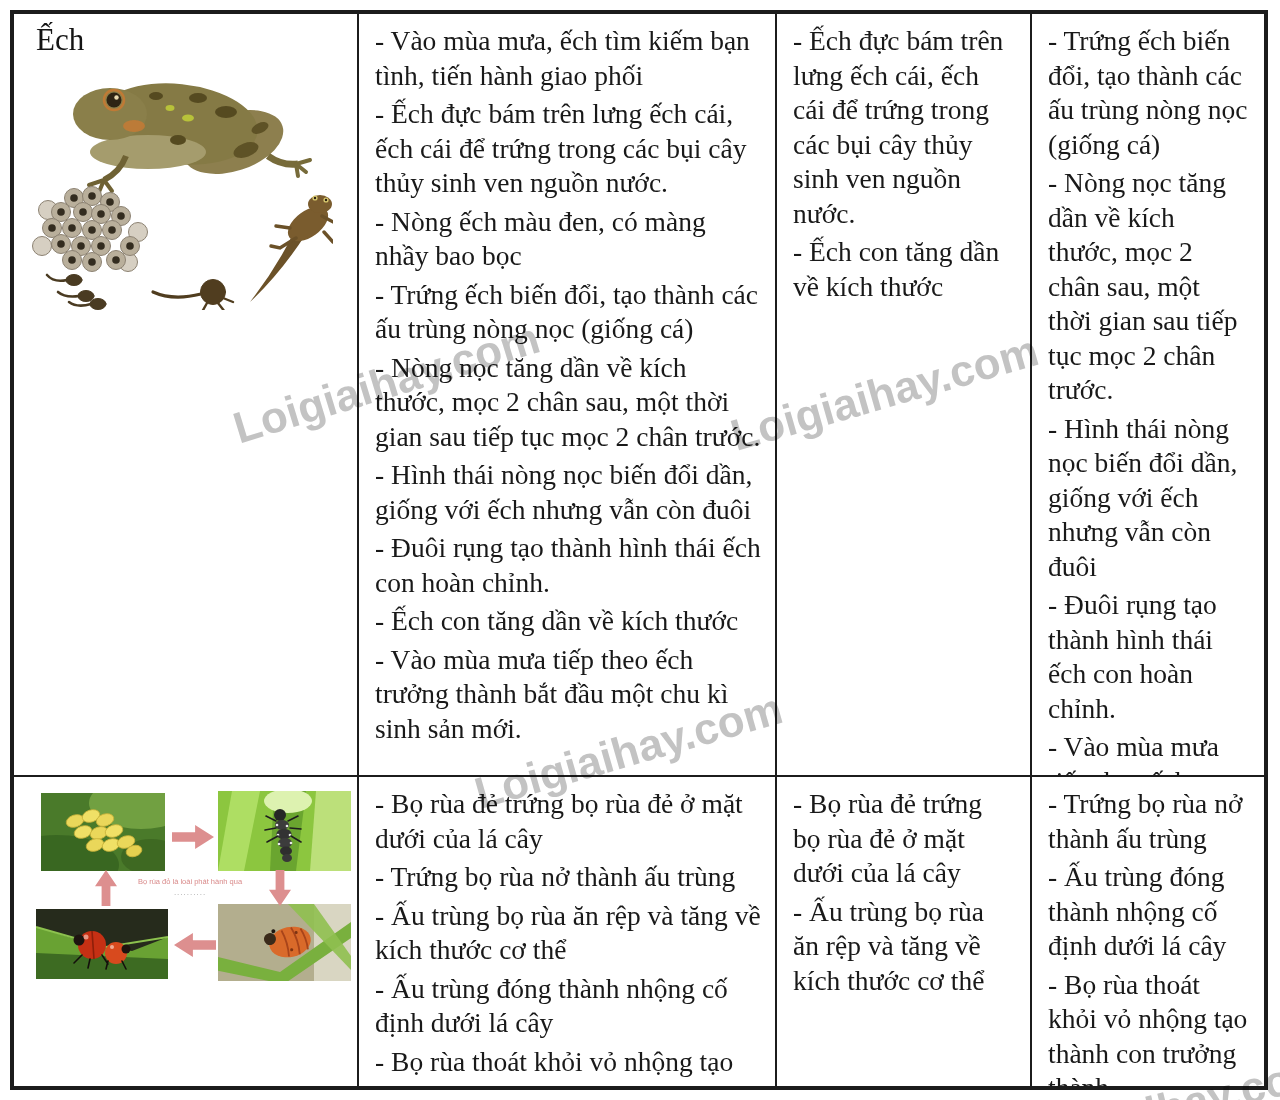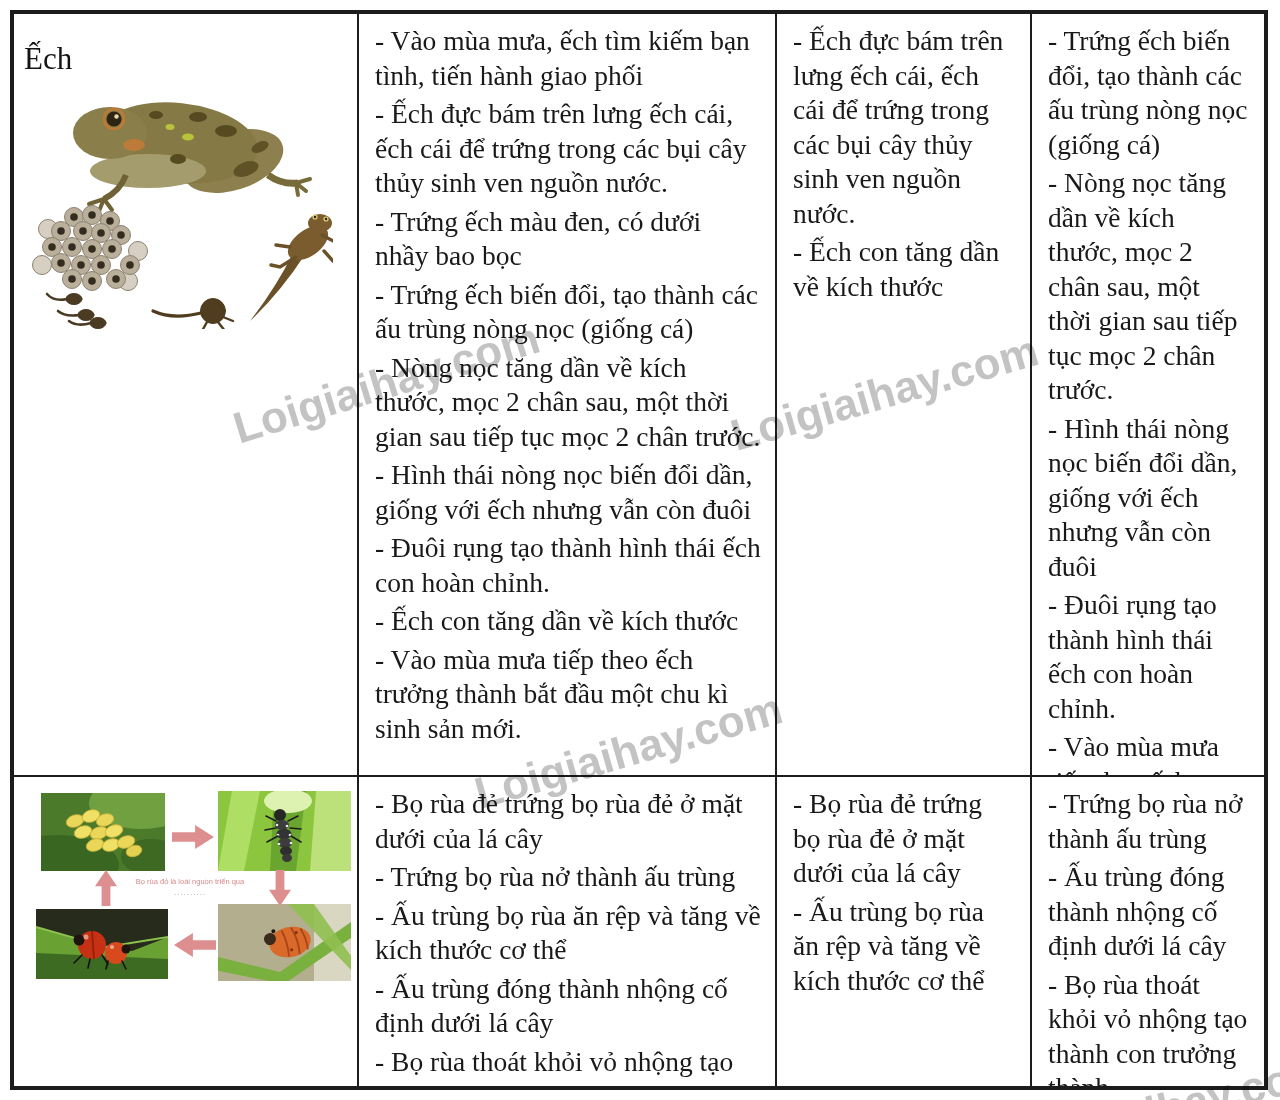--- a/index.html
+++ b/index.html
@@ -16,21 +16,21 @@
   }
   .cell{overflow:hidden;position:relative;background:transparent;}
   .b-right{border-right:2px solid #1c1c1c;}
   .b-bottom{border-bottom:2px solid #1c1c1c;}
   .txt{
     padding:6px 10px 0 12px;
     font-size:27.5px;line-height:34.5px;color:#191919;
   }
   .bullet-line{margin:4px;}
   .row-label{
-    font-size:31px;color:#141414;padding:27px 0 0 10px;line-height:1.15;
+    font-size:31px;color:#141414;padding:8px 0 0 10px;line-height:1.15;margin-left:12px;
   }
   .figure-frog{margin:4px 0 0 14px;display:block;}
   .figure-ladybug{position:relative;width:330px;height:200px;margin:8px 0 0 12px;}
   .photo{position:absolute;display:block;box-shadow:0 0 0 1px rgba(255,255,255,.0);}
   .block-arrow{
     position:absolute;background:#dd8f8f;
     clip-path:polygon(0% 30%,55% 30%,55% 0%,100% 50%,55% 100%,55% 70%,0% 70%);
   }
   .cycle-caption{
     position:absolute;left:104px;top:92px;width:120px;text-align:center;
@@ -154,21 +154,21 @@
           <circle cx="298" cy="138" r="1.2" fill="#2a2010"></circle>
         <path d="M268 176 l-16 10 l-9 -2 M294 154 l13 7 l9 -5 M262 166 l-14 -2 M296 170 l9 10" stroke="#6b5128" stroke-width="3.4" fill="none" stroke-linecap="round"></path>
       </g>
     </svg>
   </div>
 
   <div class="cell b-right b-bottom">
     <div class="txt">
         <div class="bullet-line">- Vào mùa mưa, ếch tìm kiếm bạn tình, tiến hành giao phối</div>
         <div class="bullet-line">- Ếch đực bám trên lưng ếch cái, ếch cái để trứng trong các bụi cây thủy sinh ven nguồn nước.</div>
-        <div class="bullet-line">- Trứng ếch màu đen, có dưới nhầy bao bọc</div>
+        <div class="bullet-line">- Nòng ếch màu đen, có màng nhầy bao bọc</div>
         <div class="bullet-line">- Trứng ếch biến đổi, tạo thành các ấu trùng nòng nọc (giống cá)</div>
         <div class="bullet-line">- Nòng nọc tăng dần về kích thước, mọc 2 chân sau, một thời gian sau tiếp tục mọc 2 chân trước.</div>
         <div class="bullet-line">- Hình thái nòng nọc biến đổi dần, giống với ếch nhưng vẫn còn đuôi</div>
         <div class="bullet-line">- Đuôi rụng tạo thành hình thái ếch con hoàn chỉnh.</div>
         <div class="bullet-line">- Ếch con tăng dần về kích thước</div>
         <div class="bullet-line">- Vào mùa mưa tiếp theo ếch trưởng thành bắt đầu một chu kì sinh sản mới.</div>
       </div>
   </div>
 
   <div class="cell b-right b-bottom">
@@ -266,21 +266,21 @@
           <circle cx="76" cy="38" r="2" fill="#f4c2b2" opacity=".8"></circle>
           <path d="M46 46 l-8 8 M54 50 l-2 9 M66 46 l6 9 M86 52 l4 8 M72 52 l-2 8" stroke="#14100c" stroke-width="1.6" fill="none" stroke-linecap="round"></path>
         </g>
       </svg>
 
       <div class="block-arrow" style="left:146px;top:40px;width:42px;height:24px;"></div>
       <div class="block-arrow" style="left:236px;top:92px;width:36px;height:22px;transform:rotate(90deg);"></div>
       <div class="block-arrow" style="left:148px;top:148px;width:42px;height:24px;transform:rotate(180deg);"></div>
       <div class="block-arrow" style="left:62px;top:92px;width:36px;height:22px;transform:rotate(-90deg);"></div>
 
-      <div class="cycle-caption">Bọ rùa đỏ là loài nguồn triển qua</div>
+      <div class="cycle-caption">Bọ rùa đỏ là loài phát hành qua</div>
       <div class="cycle-caption-dots">..........</div>
     </div>
   </div>
 
   <div class="cell b-right">
     <div class="txt">
         <div class="bullet-line">- Bọ rùa đẻ trứng bọ rùa đẻ ở mặt dưới của lá cây</div>
         <div class="bullet-line">- Trứng bọ rùa nở thành ấu trùng</div>
         <div class="bullet-line">- Ấu trùng bọ rùa ăn rệp và tăng về kích thước cơ thể</div>
         <div class="bullet-line">- Ấu trùng đóng thành nhộng cố định dưới lá cây</div>

